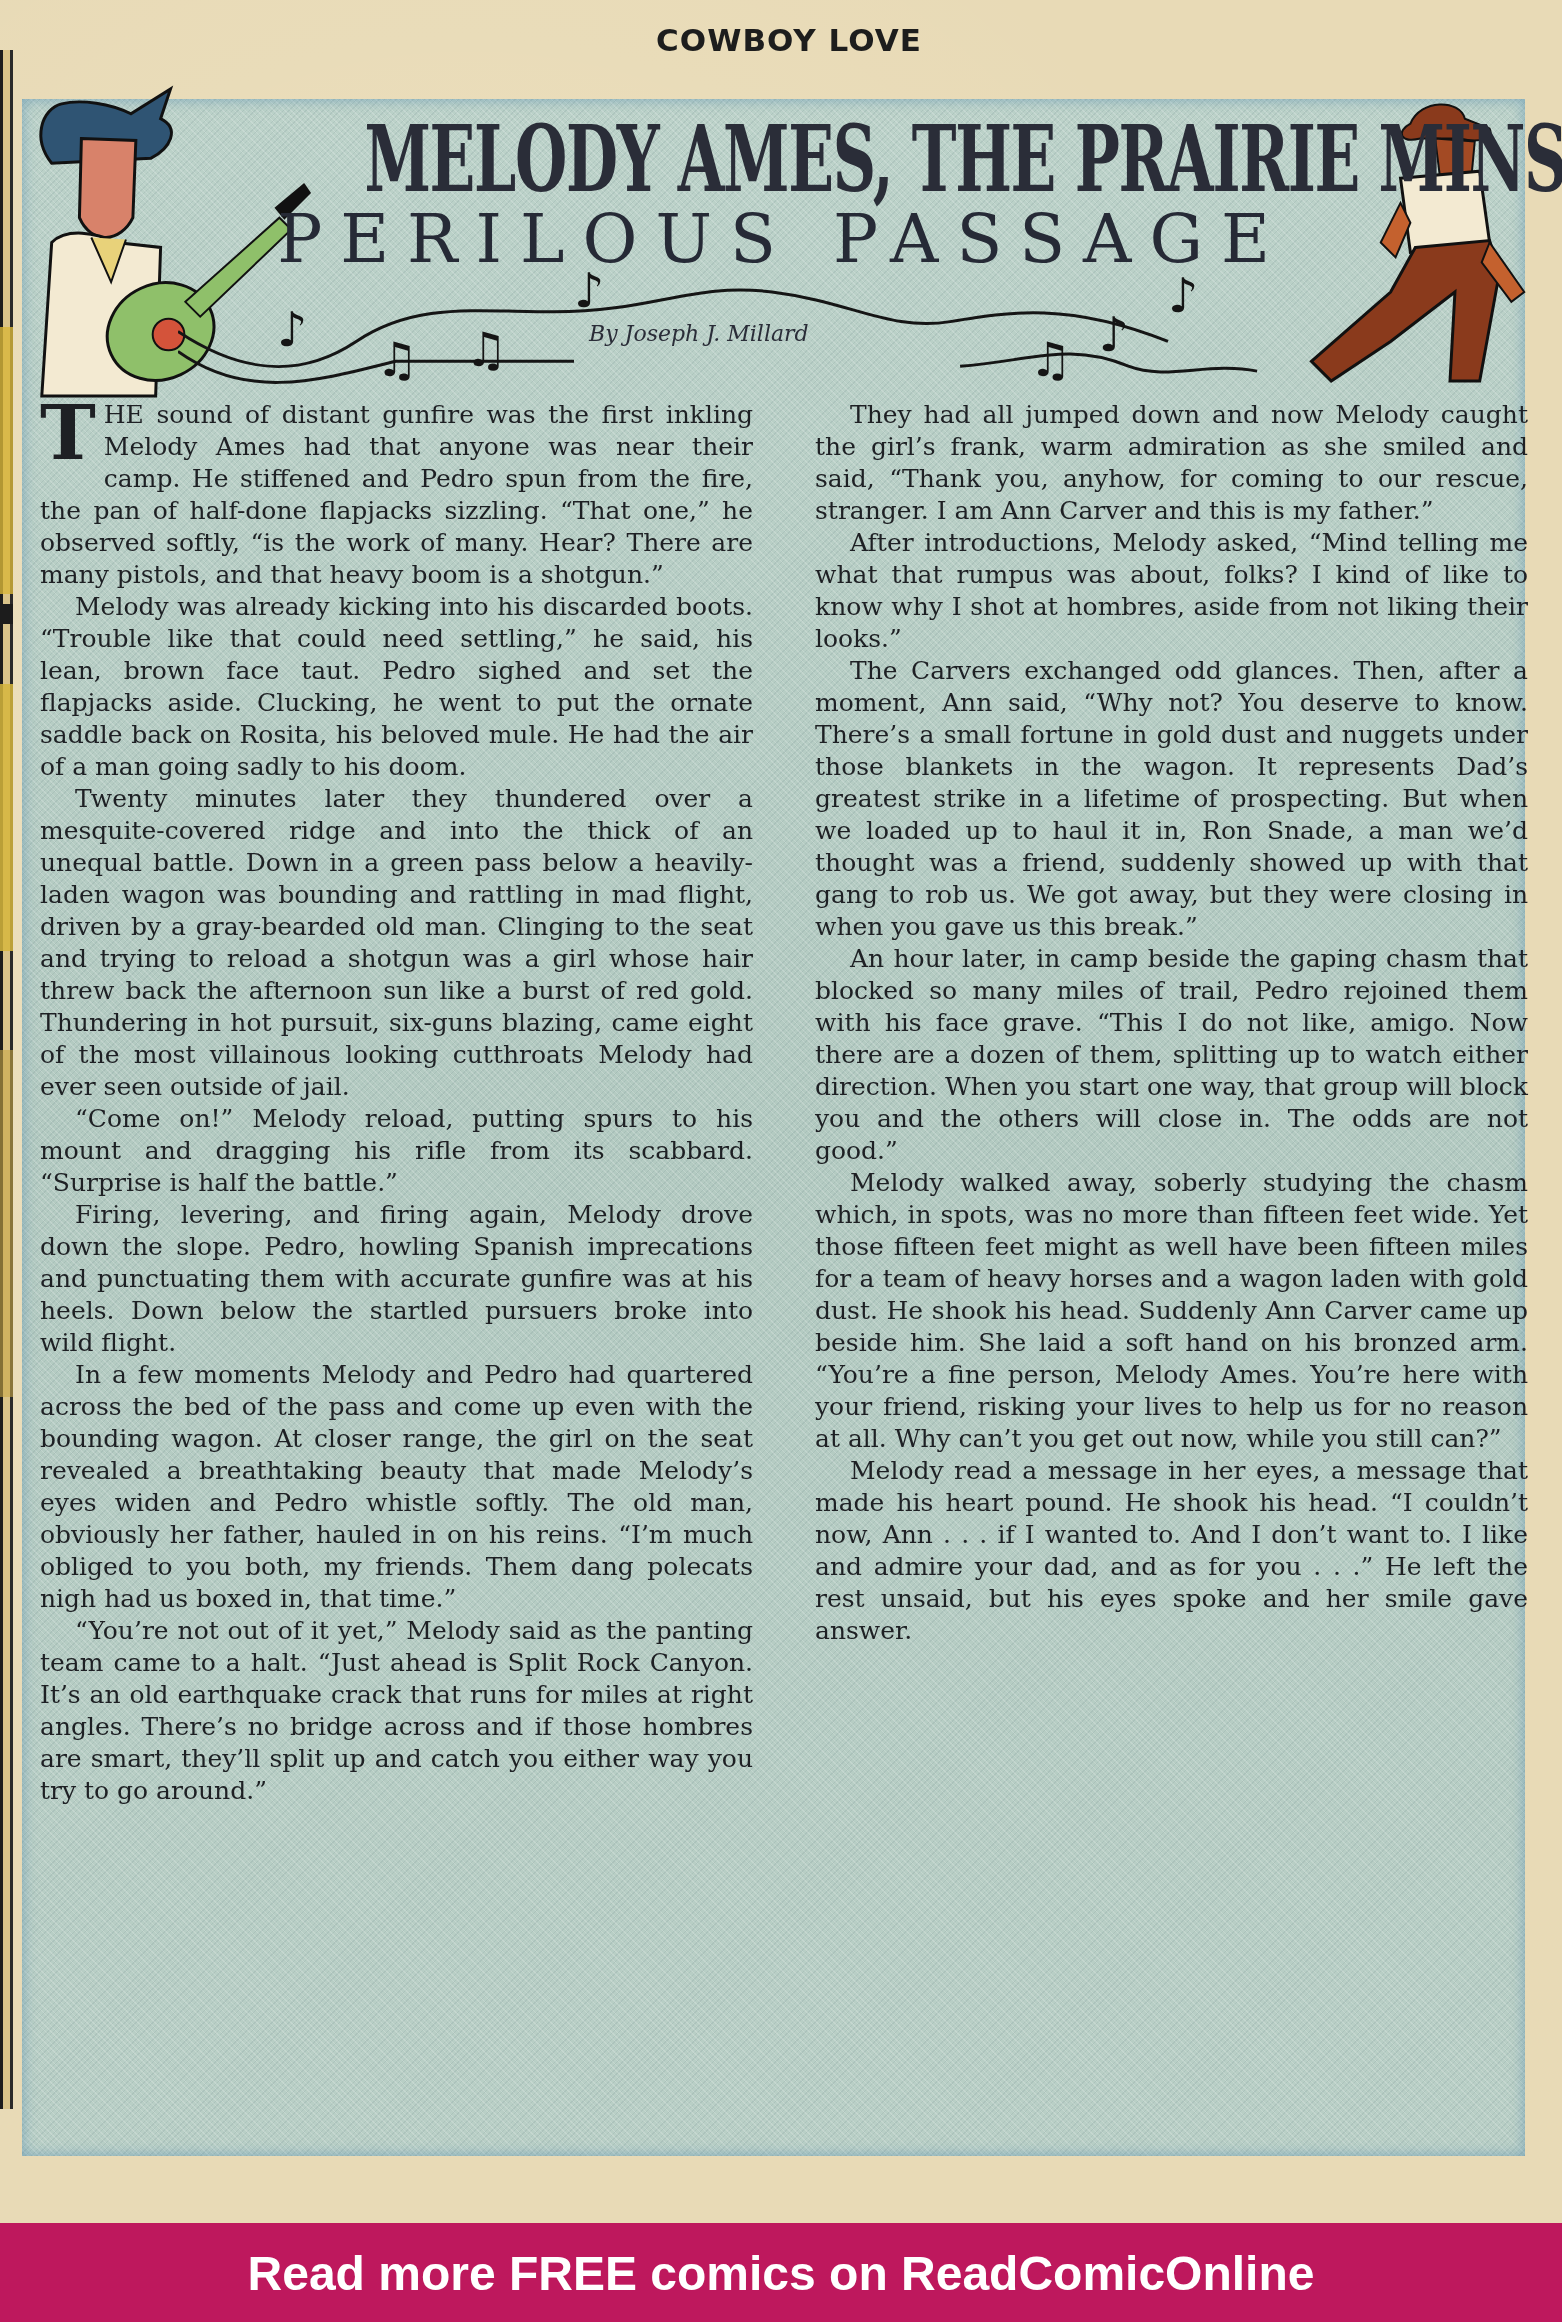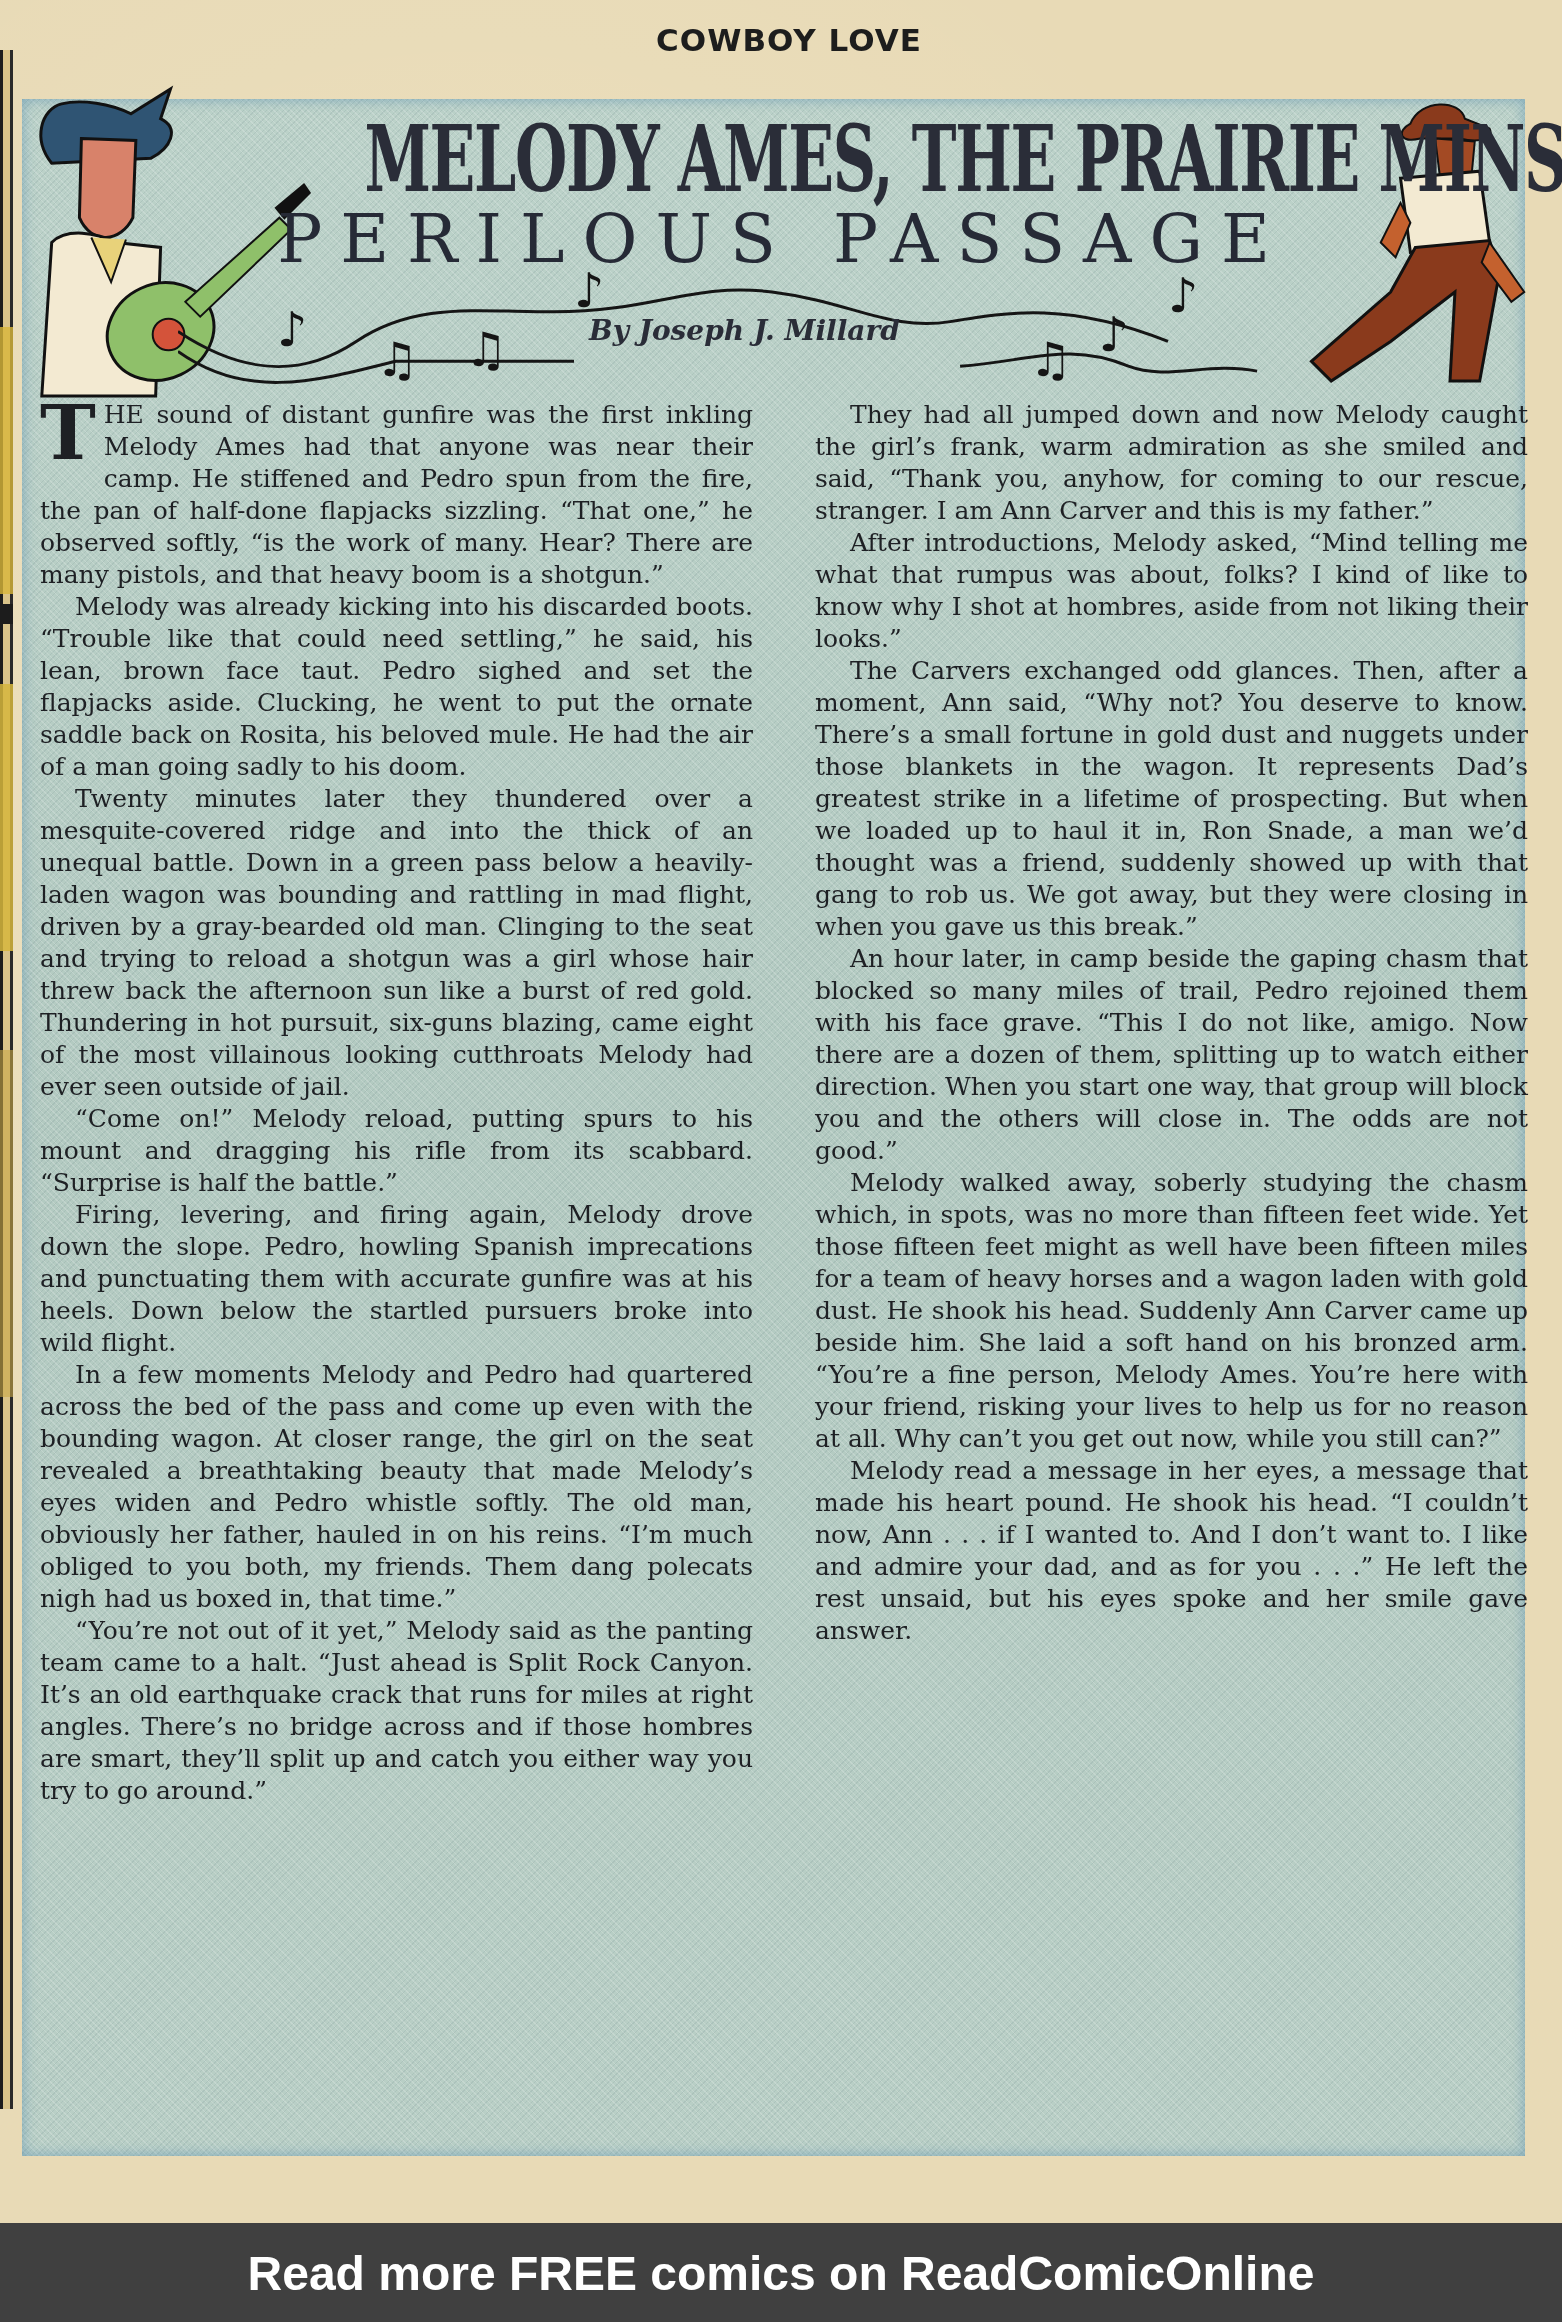--- a/index.html
+++ b/index.html
@@ -38,42 +38,42 @@
     font-family:"DejaVu Serif", serif; font-weight:bold; font-size:91px;
     color:#2a2d38; transform:scaleX(0.66); transform-origin:center;
     white-space:nowrap; letter-spacing:-2px; line-height:1;
   }
   .title-2 {
     position:absolute; top:206px; left:218px; width:1129px; text-align:center;
     font-family:"DejaVu Serif", serif; font-size:67px; color:#262a36;
     letter-spacing:18px; white-space:nowrap; line-height:1;
   }
   .byline {
-    position:absolute; top:314px; left:589px;
-    font-family:"DejaVu Serif", serif; font-style:italic; font-weight:bold;
-    font-size:28px; color:#2a2d38; white-space:nowrap;
+    position:absolute; top:321px; left:589px;
+    font-family:"DejaVu Serif", serif; font-style:italic; font-weight:normal;
+    font-size:22px; color:#2a2d38; white-space:nowrap;
   }
   .art { position:absolute; }
   .col {
     position:absolute; top:399px; width:713px;
     font-family:"DejaVu Serif", serif; font-size:25px; line-height:32px;
     color:#1e2024; text-align:justify;
   }
   .col-left { left:40px; }
   .col-right { left:815px; }
   .col p { margin:0; text-indent:1.4em; }
   .col p.first { text-indent:0; }
   .dropcap {
     float:left; font-size:75px; line-height:61px; font-weight:bold;
     margin:4px 8px 0 0; color:#1e2024;
   }
   em { font-style:italic; }
   .banner {
     position:absolute; left:0; top:2223px; width:1562px; height:100px;
-    background:#404040; display:flex; align-items:center; justify-content:center;
+    background:#be185d; display:flex; align-items:center; justify-content:center;
   }
   .banner span {
     font-family:"Liberation Sans", sans-serif; font-weight:bold;
     font-size:48px; color:#fff; letter-spacing:0px;
   }
 </style>
 </head>
 <body>
 
 <div class="page">

